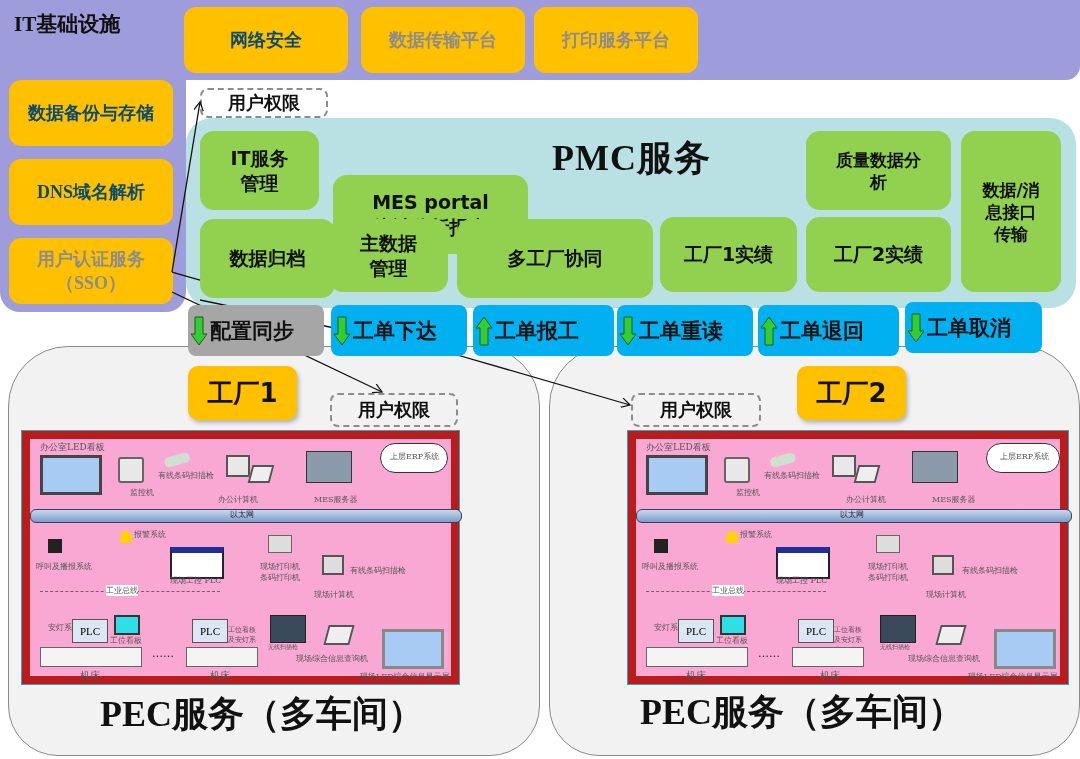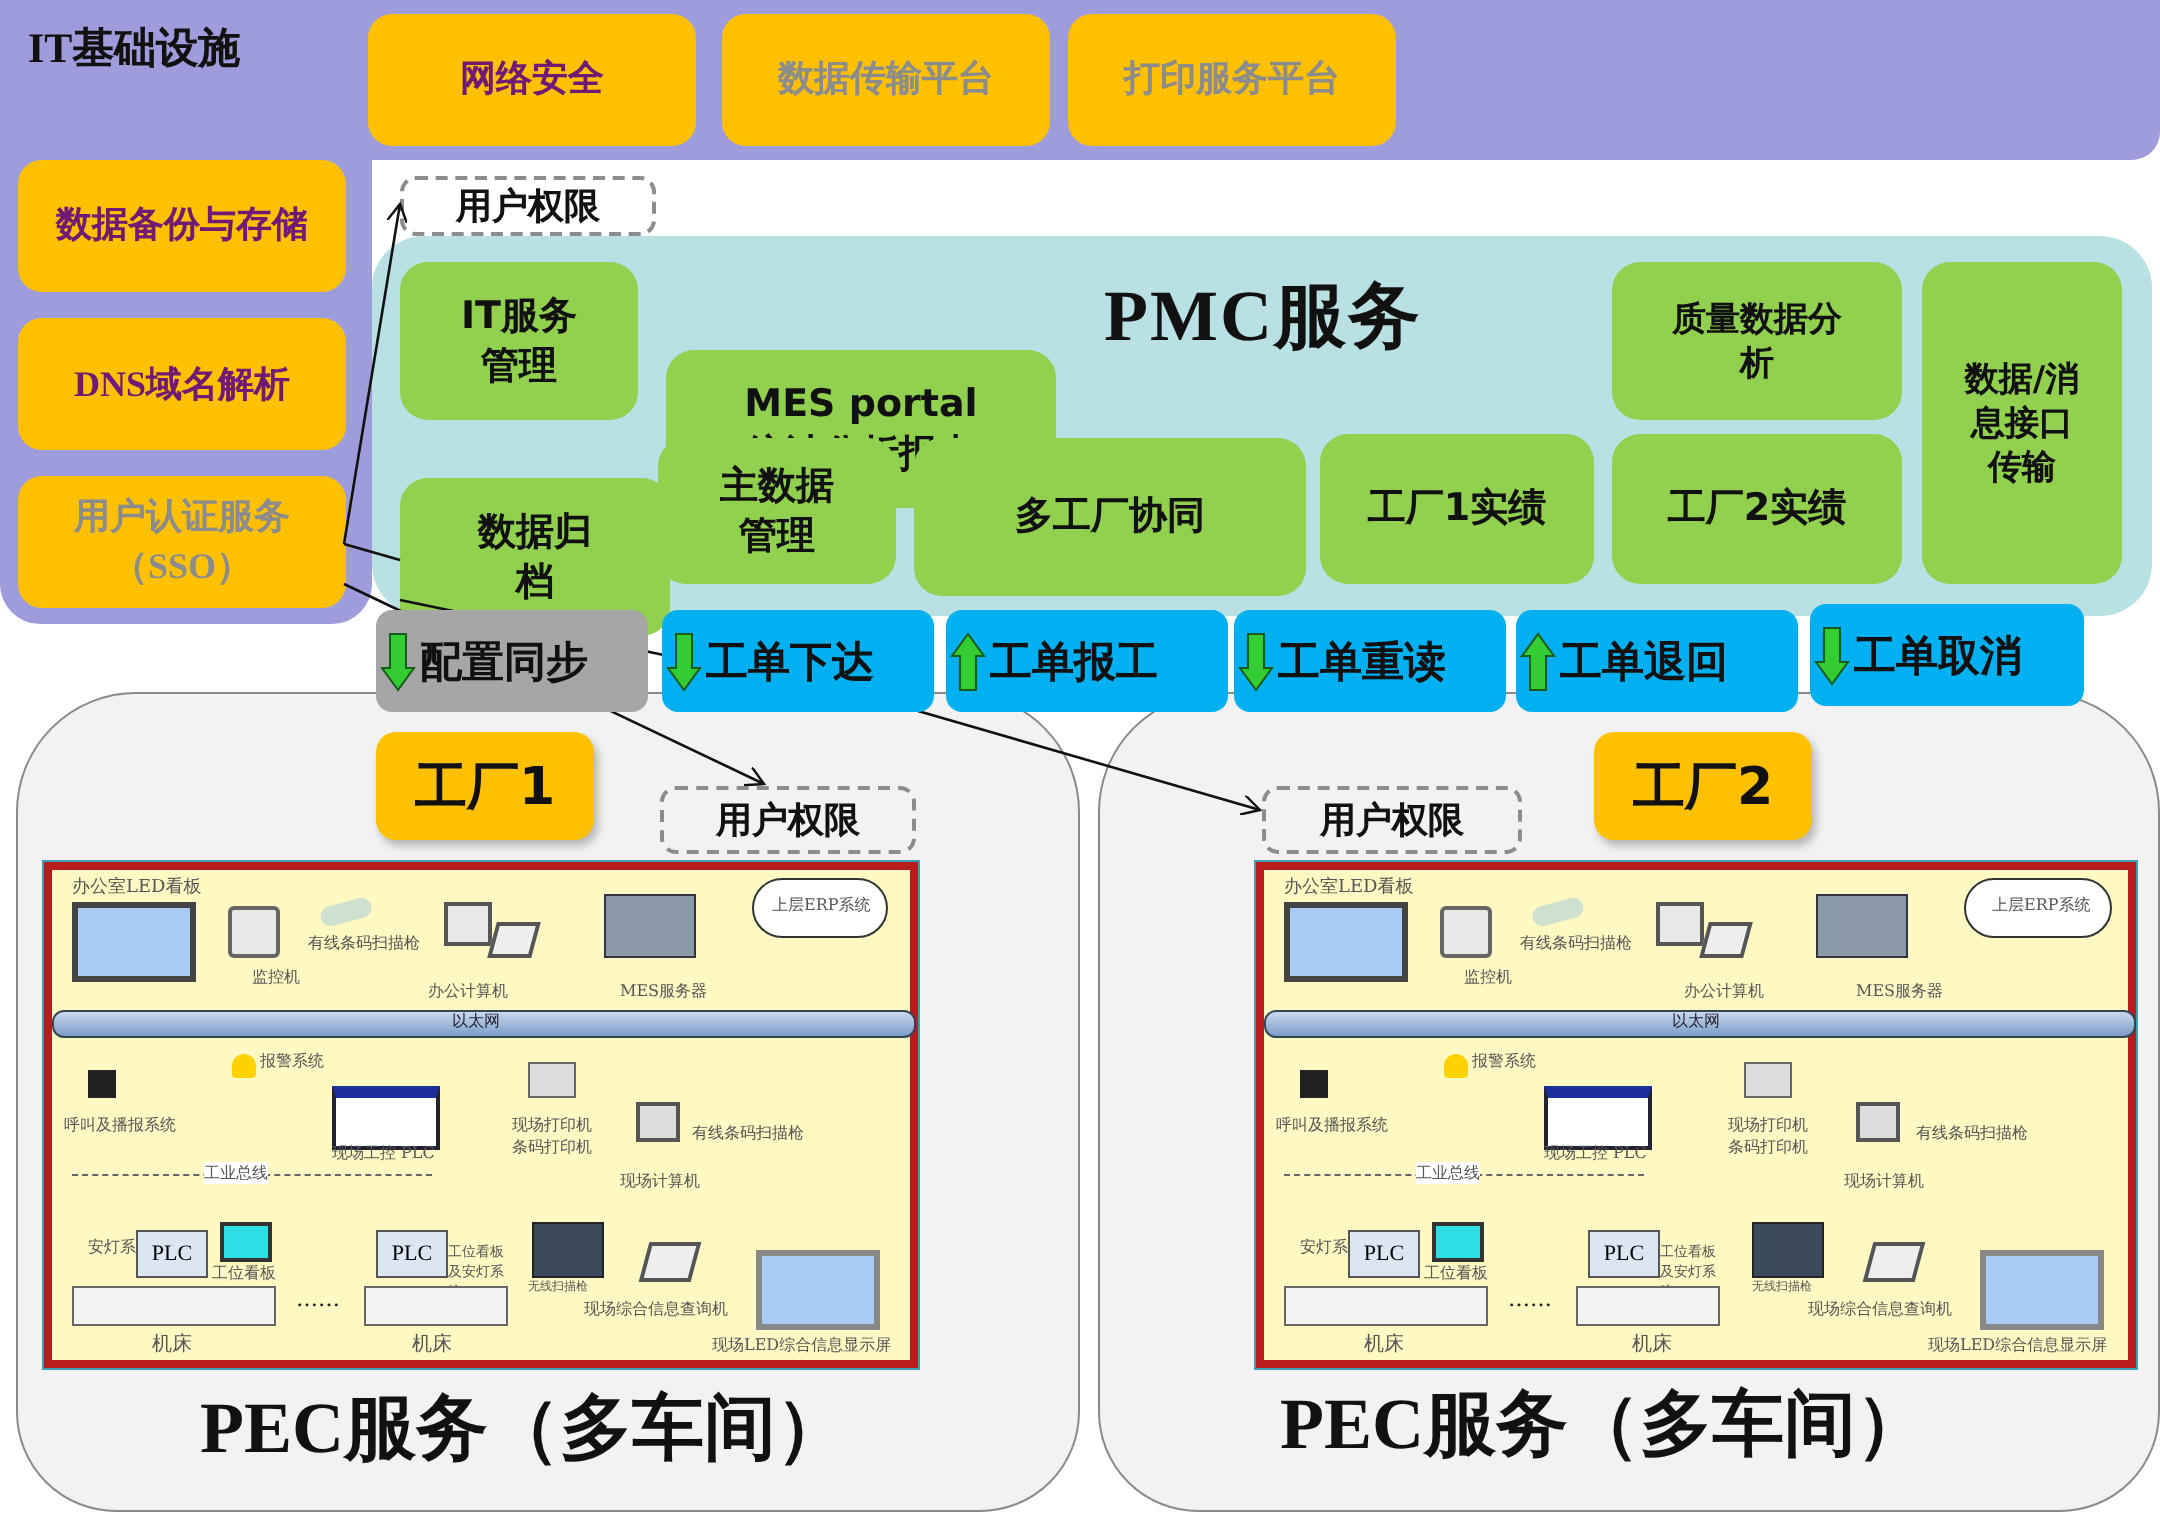--- a/index.html
+++ b/index.html
@@ -4,36 +4,36 @@
 <style>
   html, body { margin:0; padding:0; }
   body { width:1080px; height:759px; position:relative; background:#ffffff; overflow:hidden;
          font-family:"DejaVu Sans", "Liberation Sans", sans-serif; }
   .abs { position:absolute; box-sizing:border-box; }
   .infra { left:0; top:0; width:1080px; height:80px; background:#9f9cdc; border-radius:0 0 14px 14px; }
   .infra-left { left:0; top:0; width:186px; height:312px; background:#9f9cdc; border-radius:0 0 20px 20px; }
   .white-gap { left:186px; top:80px; width:894px; height:40px; background:#fff; }
   .infra-title { left:14px; top:10px; font-family:"Liberation Serif", serif; font-weight:bold; font-size:21px; color:#111; }
   .ybox { background:#ffc000; border-radius:12px; display:flex; align-items:center; justify-content:center;
-          text-align:center; font-weight:bold; font-size:18px; line-height:24px; color:#701a75; }
+          text-align:center; font-weight:bold; font-size:18px; line-height:24px; color:#0c4a6e; }
   .ybox.gray { color:#8c8c8c; }
   .pmc { left:186px; top:118px; width:890px; height:190px; background:#b9e0e3; border-radius:26px; }
   .gbox { background:#92d050; border-radius:14px; display:flex; align-items:center; justify-content:center;
           text-align:center; font-weight:bold; font-size:19px; line-height:25px; color:#111; }
   .pmc-title { left:552px; top:134px; font-family:"Liberation Serif", serif; font-weight:bold; font-size:36px; color:#111; letter-spacing:1px; }
   .dashed { border:2px dashed #8c8c8c; border-radius:8px; display:flex; align-items:center; justify-content:center;
             font-weight:bold; font-size:18px; color:#111; }
   .bbox { background:#00b0f0; border-radius:8px; display:flex; align-items:center; justify-content:flex-start;
           font-weight:bold; font-size:21px; color:#111; padding-left:2px; }
   .bbox.grey { background:#a6a6a6; }
   .arr { width:18px; height:30px; margin-right:2px; flex:none; }
   .factory { background:#f2f2f2; border:1.5px solid #8a8a8a; border-radius:60px 60px 50px 50px; }
   .ftag { background:#ffc000; border-radius:10px; display:flex; align-items:center; justify-content:center;
           font-weight:bold; font-size:26px; color:#111; box-shadow:2px 3px 4px rgba(0,0,0,0.25); }
-  .netimg { background:#fef9c3; border:4px solid #b91c1c; outline:1.5px solid #3aa0b8; }
+  .netimg { background:#f9a8d4; border:8px solid #b91c1c; outline:1.5px solid #3aa0b8; }
   .pec-title { font-family:"Liberation Serif", serif; font-weight:bold; font-size:36px; color:#111; white-space:nowrap; }
   .tiny { position:absolute; font-family:"DejaVu Serif", serif; font-size:8px; color:#555; white-space:nowrap; }
 </style>
 </head>
 <body>
 
 <div class="abs infra"></div>
 <div class="abs infra-left"></div>
 <div class="abs white-gap"></div>
 <div class="abs infra-title">IT基础设施</div>
@@ -66,21 +66,21 @@
 </div>
 <div class="abs gbox" style="left:806px;top:131px;width:145px;height:79px;flex-direction:column;font-size:17px;line-height:22px;">
   <span>质量数据分</span>
   <span>析</span>
 </div>
 <div class="abs gbox" style="left:961px;top:131px;width:100px;height:161px;flex-direction:column;font-size:17px;line-height:22px;">
   <span>数据/消</span>
   <span>息接口</span>
   <span>传输</span>
 </div>
-<div class="abs gbox" style="left:200px;top:219px;width:135px;height:79px;flex-direction:column;margin-top:20px;">
+<div class="abs gbox" style="left:200px;top:219px;width:135px;height:79px;">
   <span>数据归</span>
   <span>档</span>
 </div>
 <div class="abs gbox" style="left:329px;top:219px;width:119px;height:73px;flex-direction:column;">
   <span>主数据</span>
   <span>管理</span>
 </div>
 <div class="abs gbox" style="left:457px;top:219px;width:196px;height:79px;">多工厂协同</div>
 <div class="abs gbox" style="left:660px;top:217px;width:137px;height:75px;">工厂1实绩</div>
 <div class="abs gbox" style="left:806px;top:217px;width:145px;height:75px;">工厂2实绩</div>

